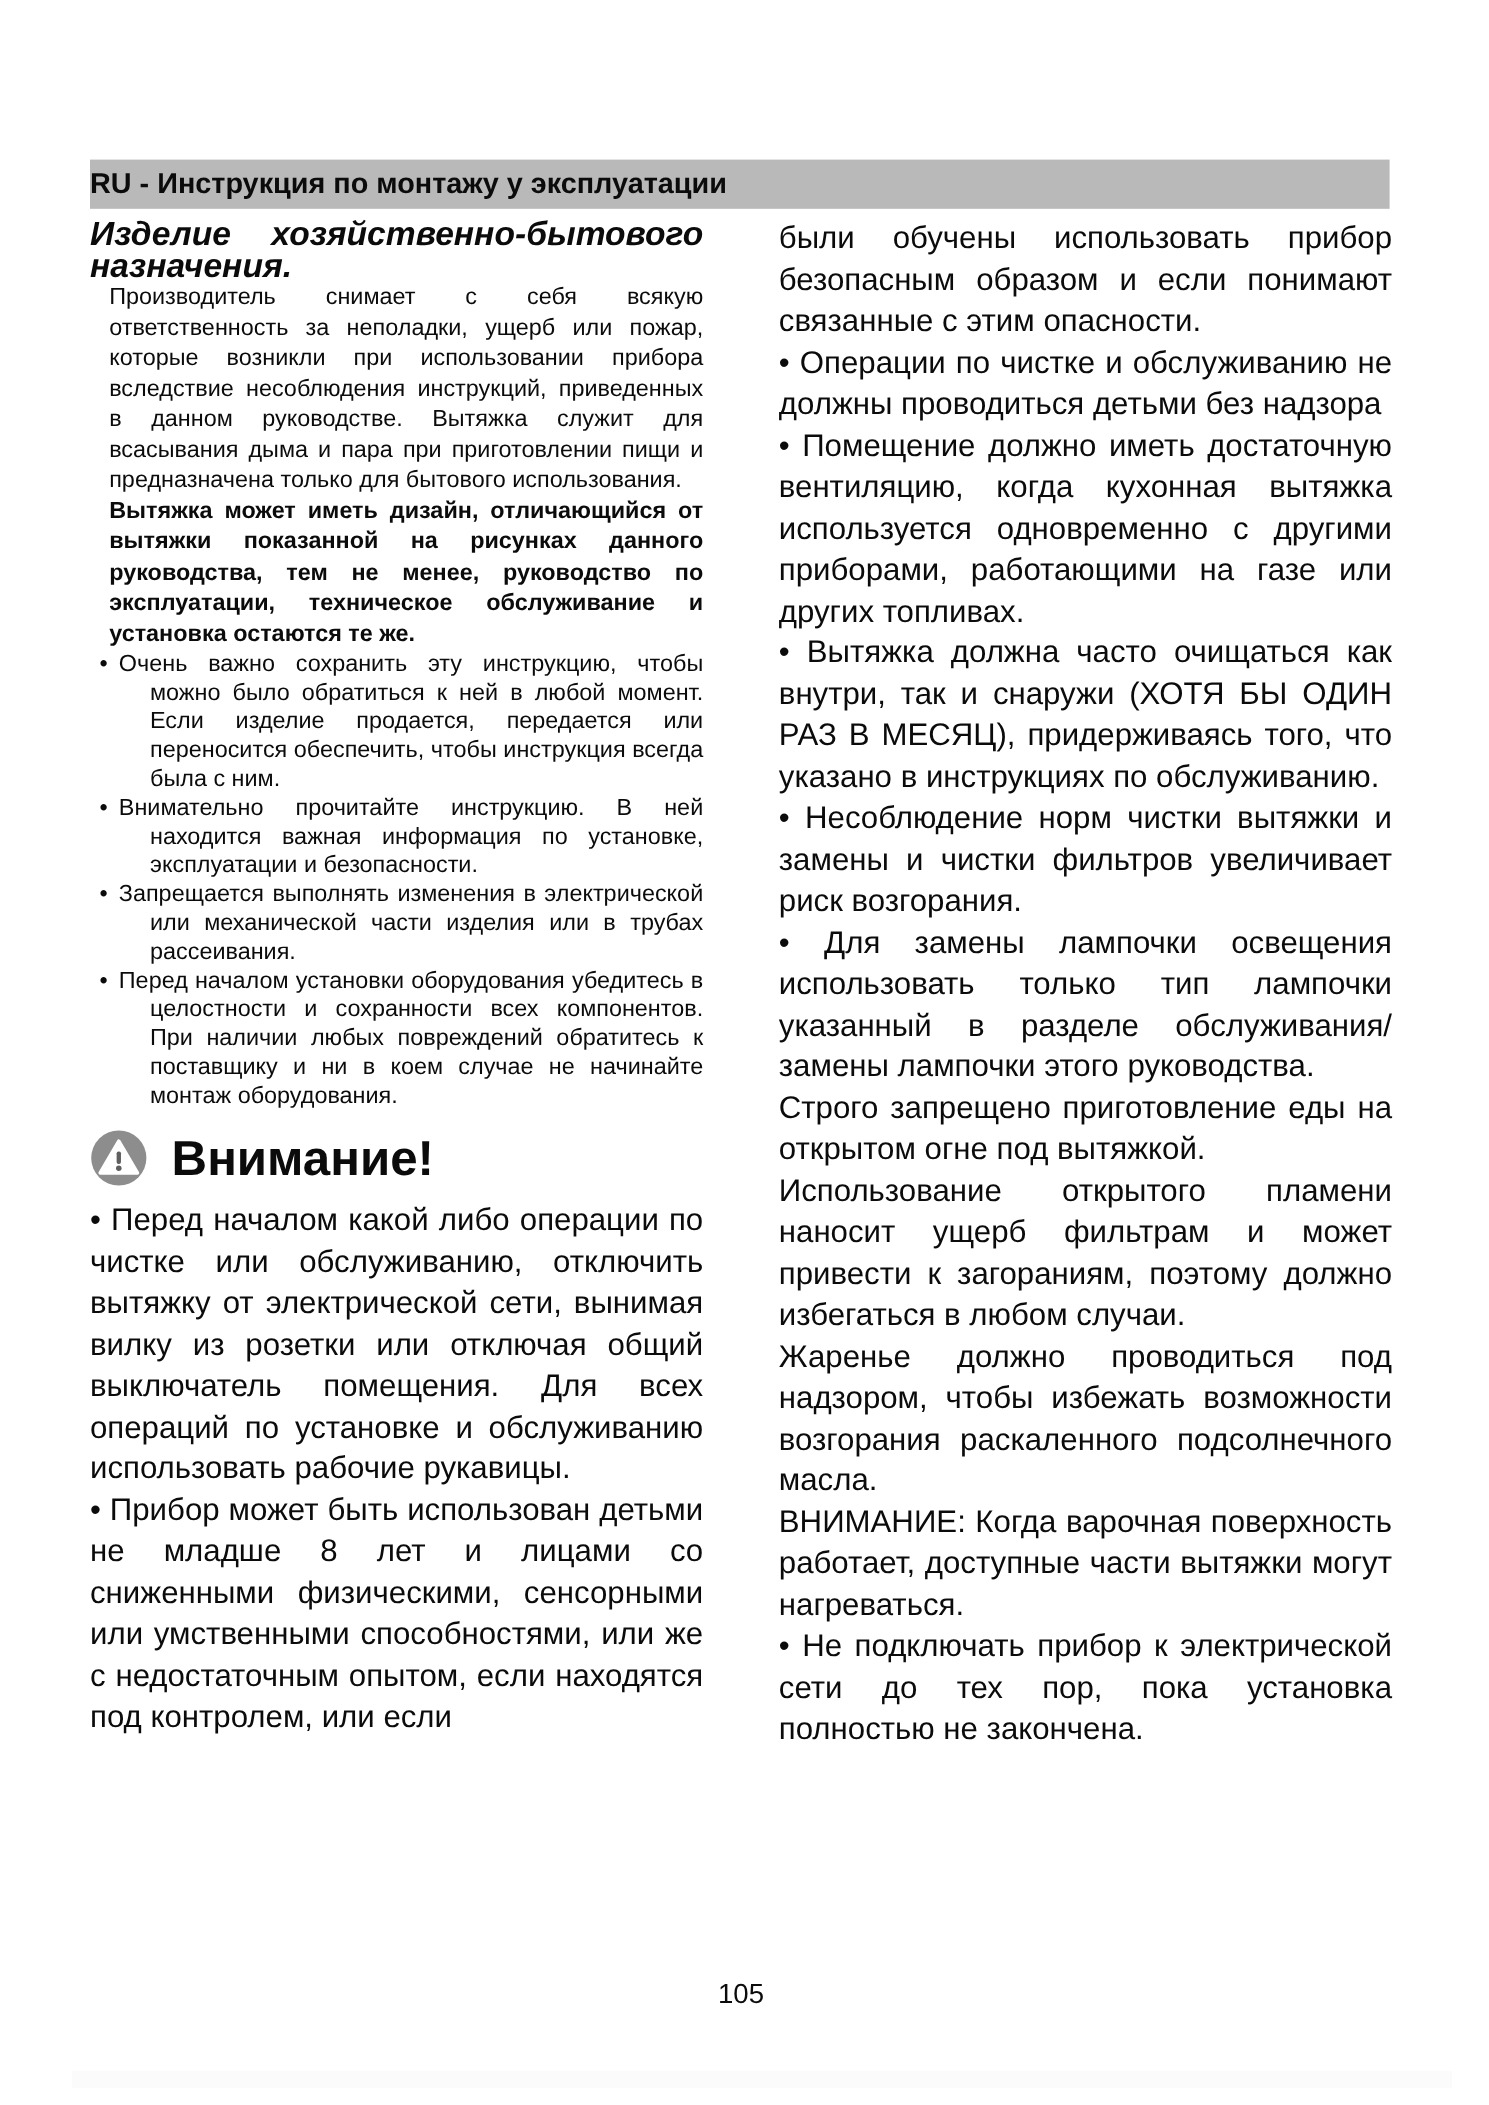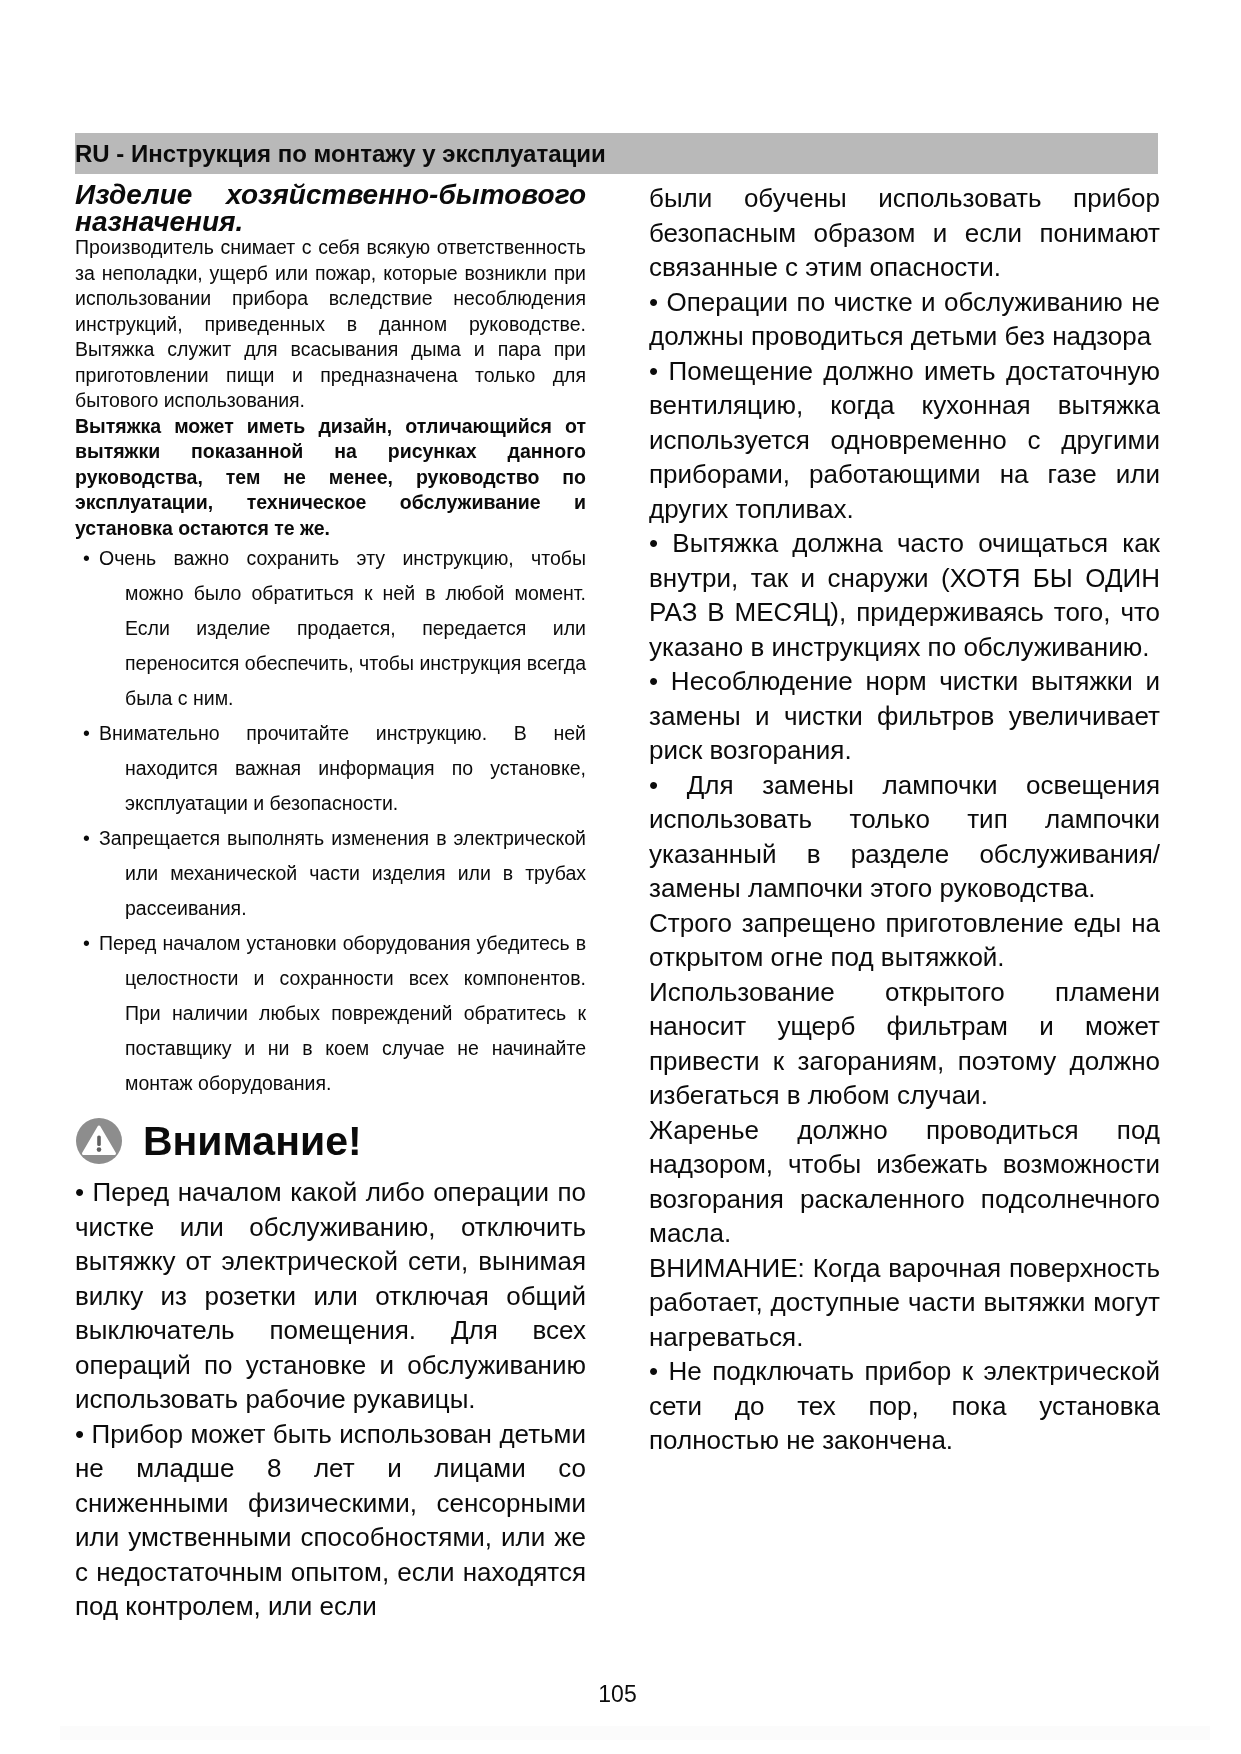--- a/index.html
+++ b/index.html
@@ -44,35 +44,36 @@
   }
   .col {
     width: 511px;
     box-sizing: border-box;
   }
   p { margin: 0; }
   .small {
     font-size: 19.5px;
     line-height: 25.5px;
     text-align: justify;
+    margin-left: 16px;
   }
   .intro-head {
     font-size: 28px;
     line-height: 27px;
     font-weight: bold;
     font-style: italic;
     text-align: justify;
   }
   .bold { font-weight: bold; }
   .bullet {
     position: relative;
     padding-left: 50px;
     text-indent: -26px;
     font-size: 19.5px;
-    line-height: 35px;
+    line-height: 24px;
     text-align: justify;
   }
   .bullet::before {
     content: "\2022";
     position: absolute;
     left: 8px;
     top: 0;
     text-indent: 0;
   }
   .warn-head {
@@ -95,21 +96,20 @@
     text-align: justify;
   }
   .page-number {
     position: absolute;
     left: 75px;
     top: 1648px;
     width: 1085px;
     text-align: center;
     font-size: 23px;
     color: #0b0b0b;
-    margin-top: 33px;
   }
   .footer-strip {
     position: absolute;
     left: 60px;
     top: 1726px;
     width: 1150px;
     height: 14px;
     background: #fbfbfb;
   }
 </style>

